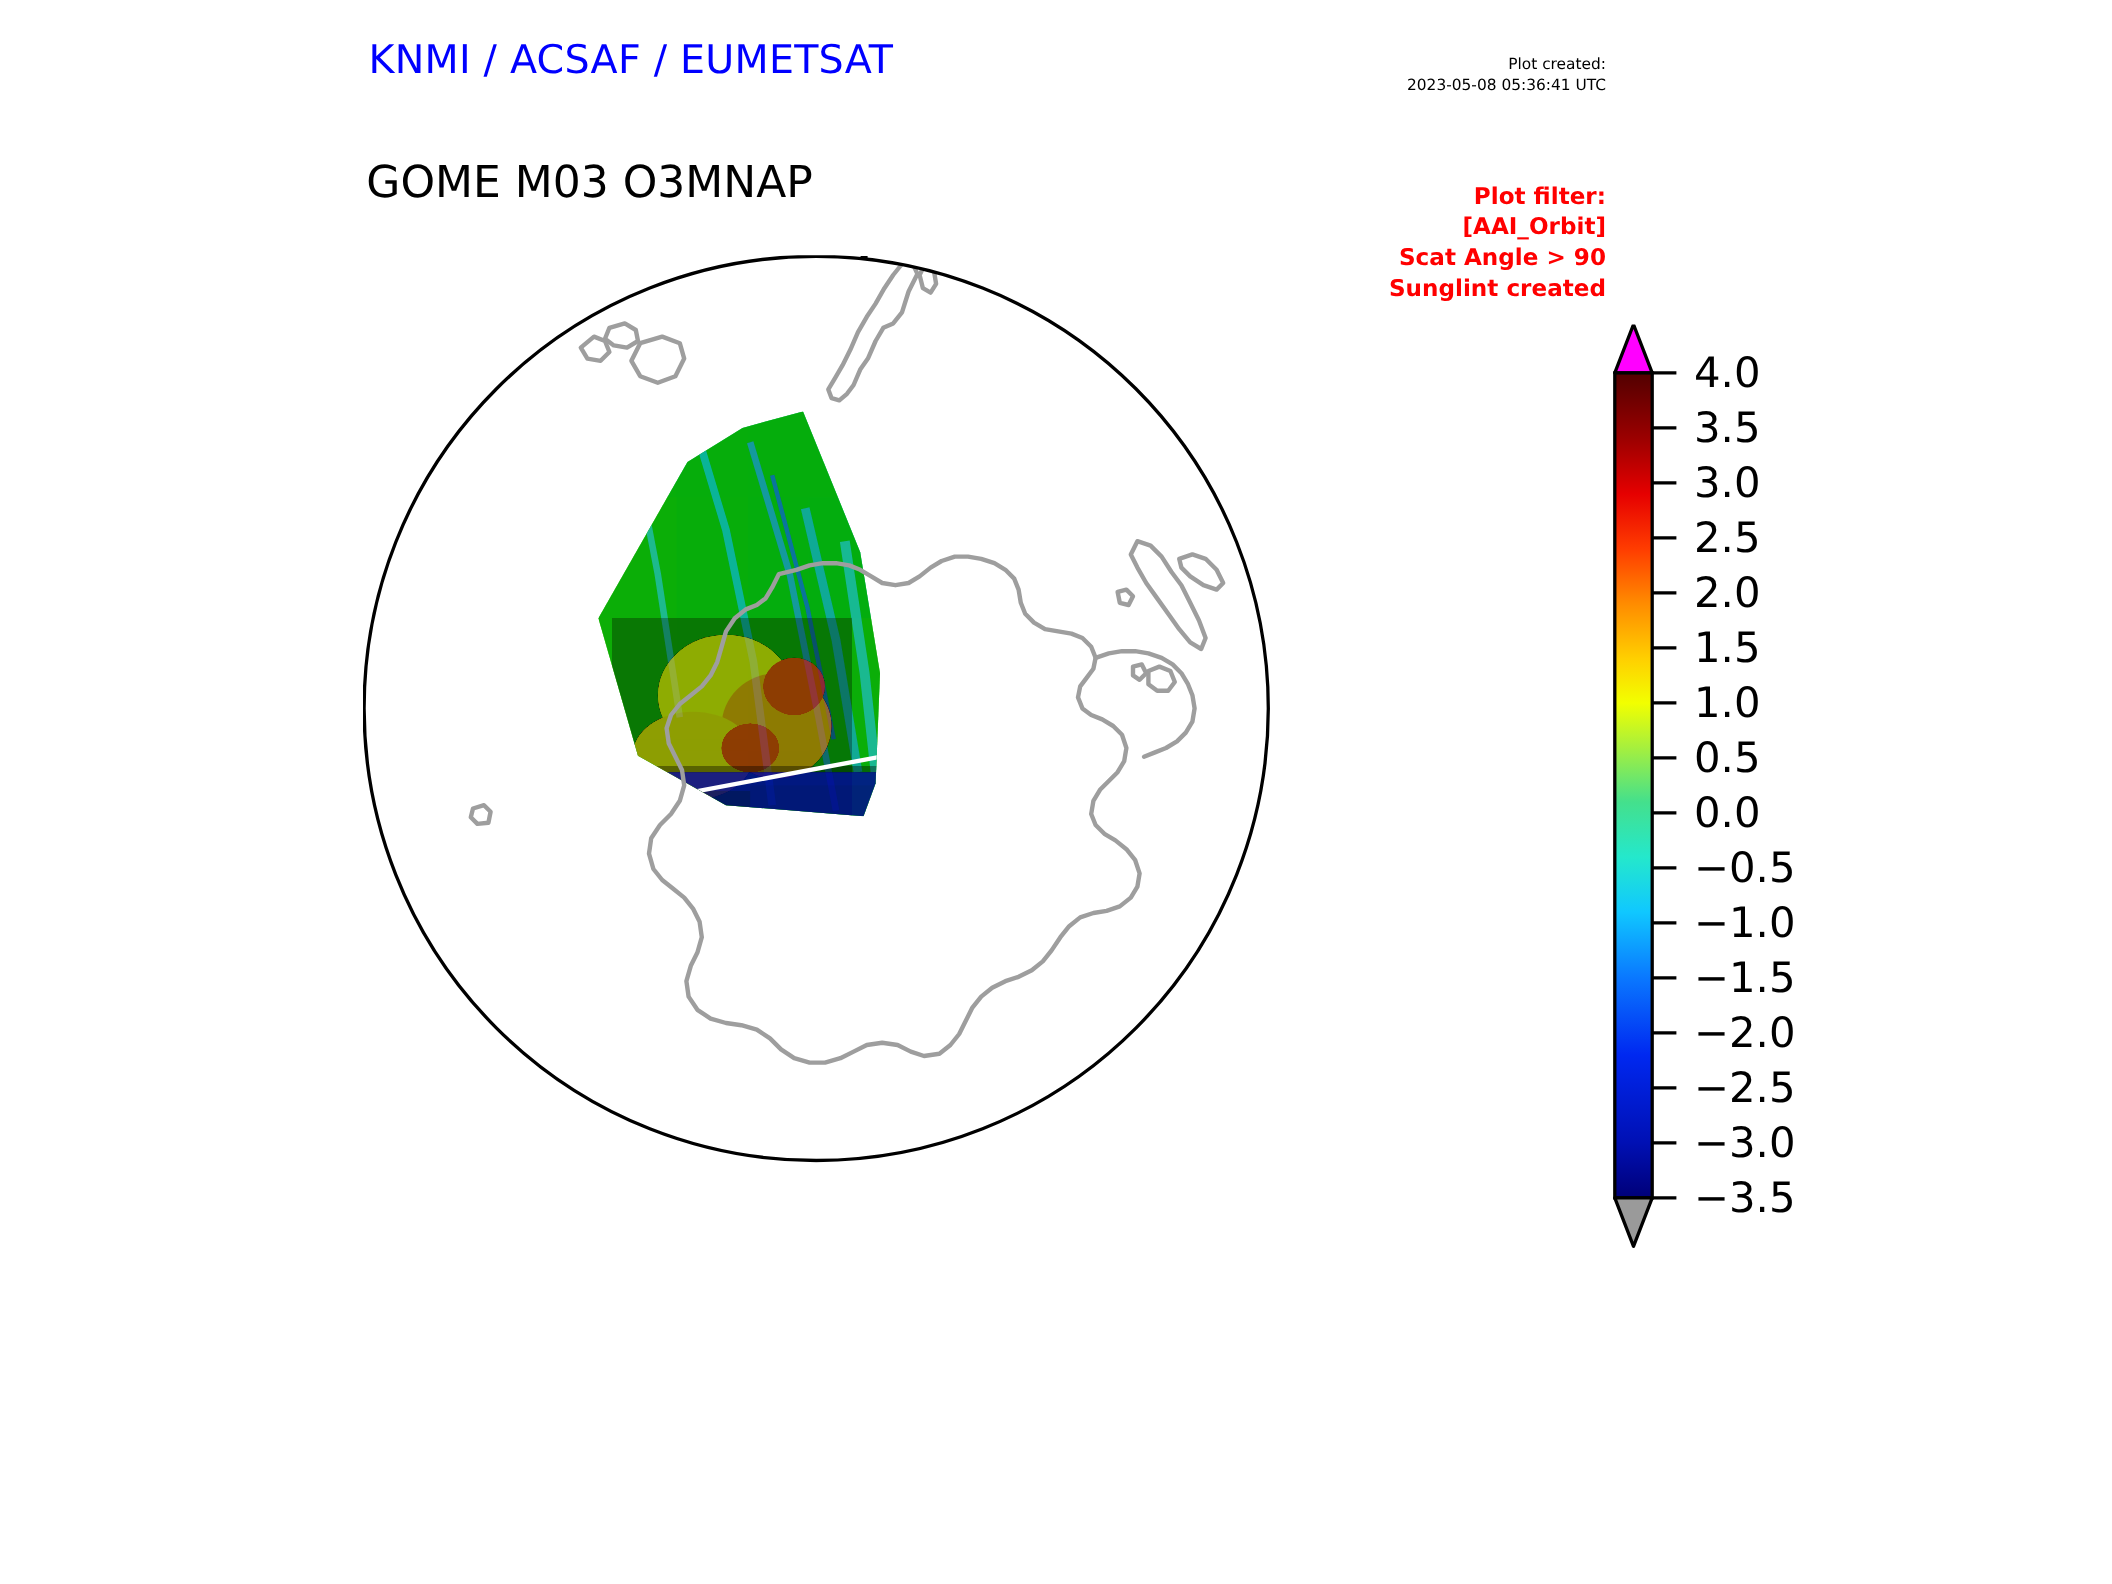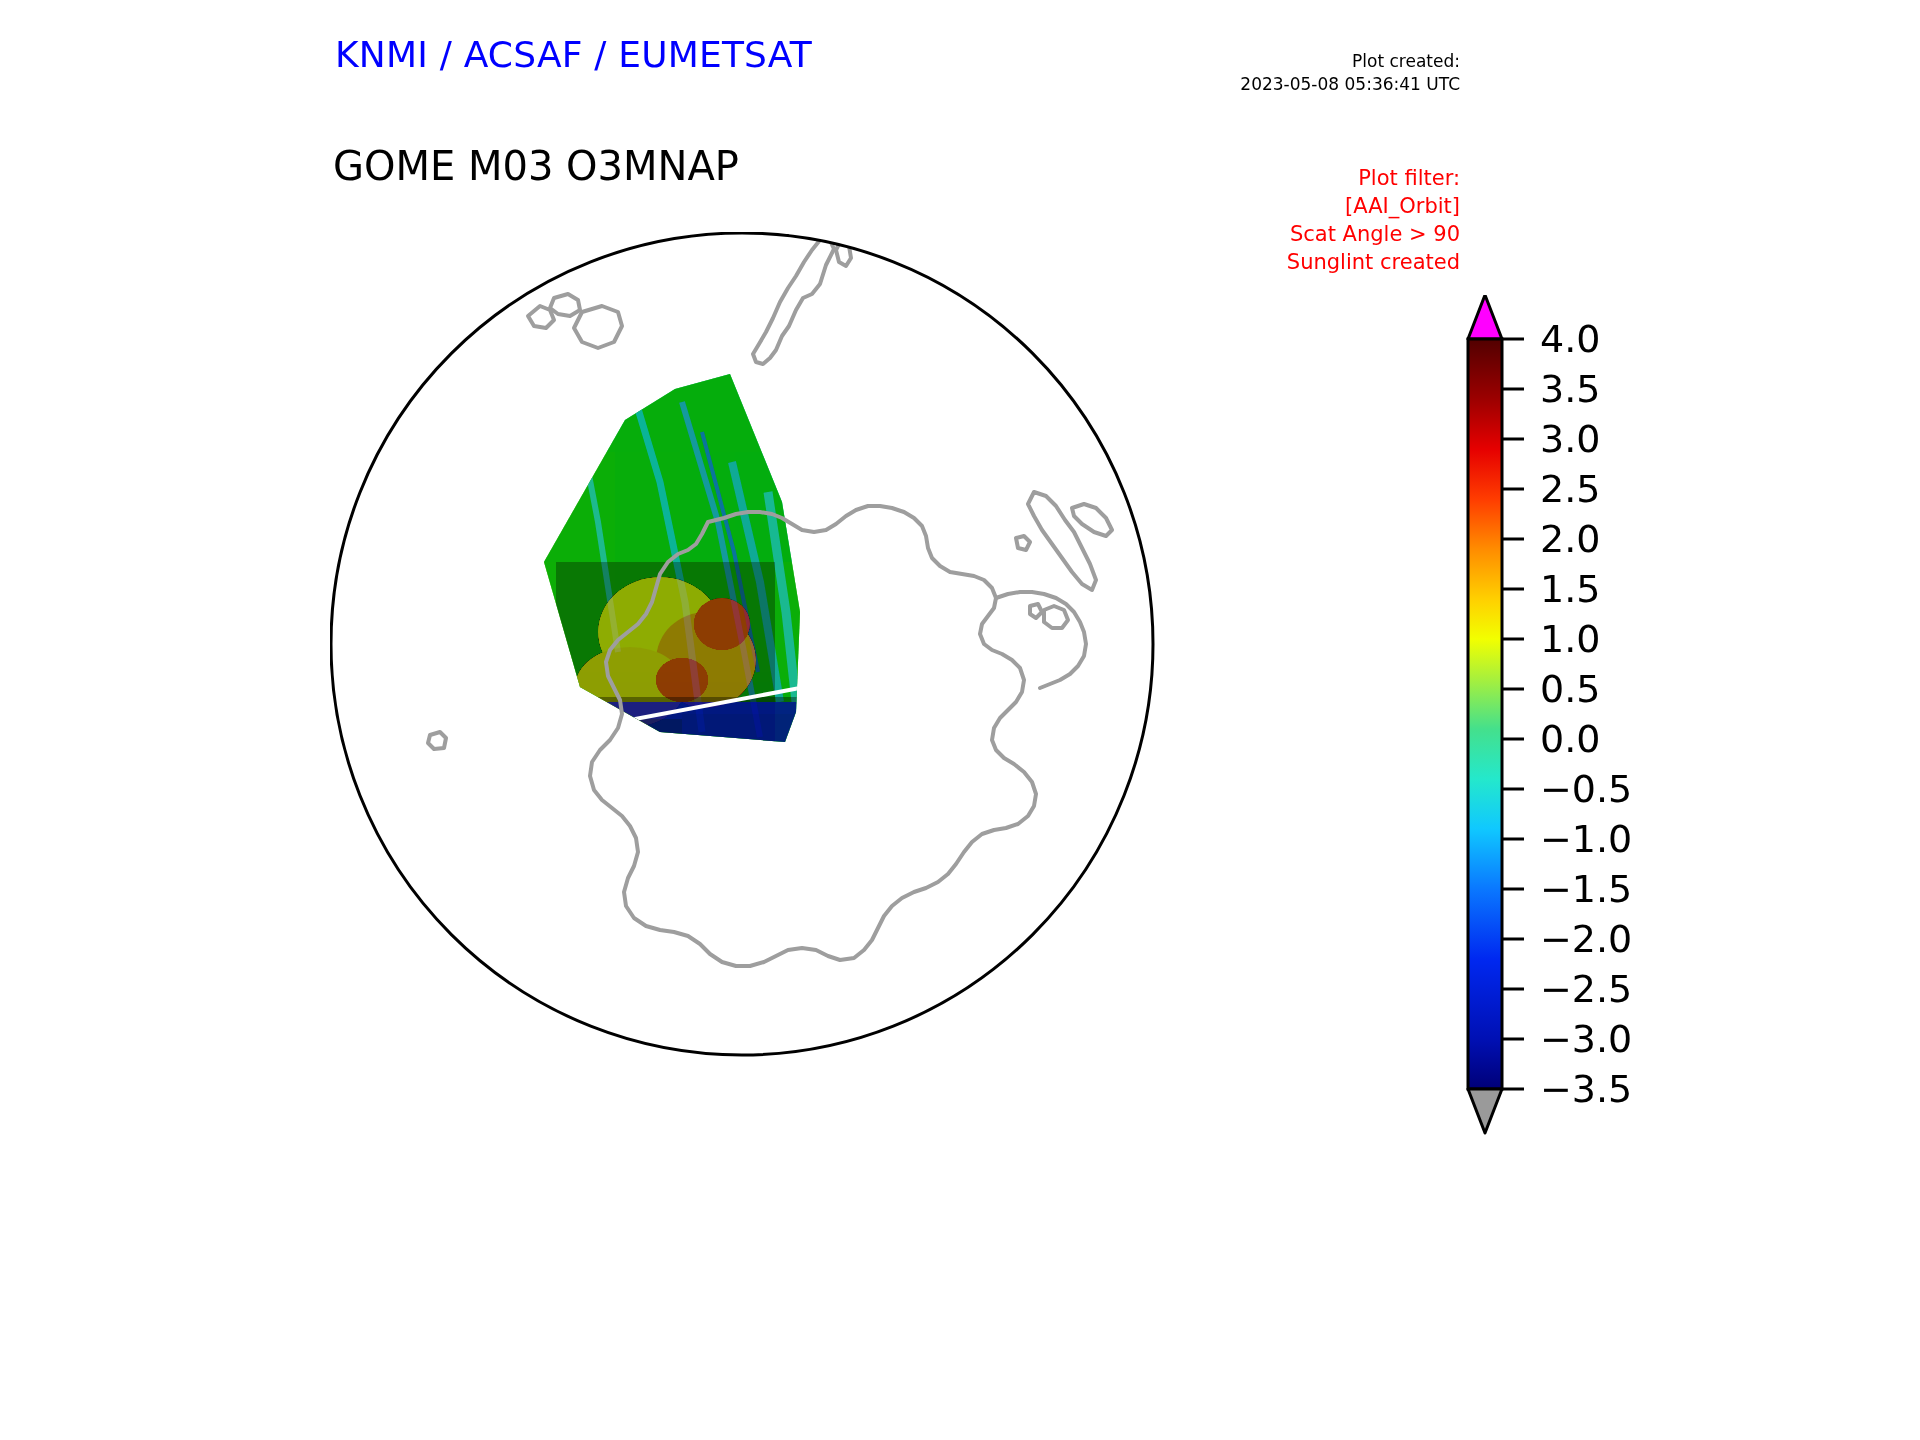--- a/index.html
+++ b/index.html
@@ -4,27 +4,27 @@
 <style>
   html,body{margin:0;padding:0;background:#ffffff;}
   body{width:1920px;height:1440px;position:relative;overflow:hidden;
        font-family:"DejaVu Sans","Liberation Sans",sans-serif;color:#000;}
 
   .abs{position:absolute;}
 
   
   #org-title{left:335px;top:34px;font-size:36px;color:#0000ff;letter-spacing:0.2px;white-space:nowrap;}
 
-  #plot-created-block{left:1080px;top:50px;width:380px;text-align:right;font-size:17px;line-height:1.35;color:#000;}
+  #plot-created-block{left:1080px;top:50px;width:380px;text-align:right;font-size:14px;line-height:1.35;color:#000;}
 
   #dataset-block{left:333px;top:140px;font-size:40px;line-height:1.33;color:#000;white-space:nowrap;}
 
   #map-title{left:0px;top:228px;width:1485px;text-align:center;font-size:31px;color:#000;}
 
-  #filter-block{left:1180px;top:165px;width:280px;text-align:right;font-size:21px;line-height:1.33;color:#ff0000;}
+  #filter-block{left:1180px;top:165px;width:280px;text-align:right;font-size:21px;line-height:1.33;color:#ff0000;font-weight:bold;}
 
   
   #map-area{left:330px;top:232px;width:825px;height:825px;}
   #map-svg{display:block;}
 
   
   #colorbar-area{left:1448px;top:295px;width:400px;height:1020px;}
   #cb-svg{display:block;}
 </style>
 </head>

